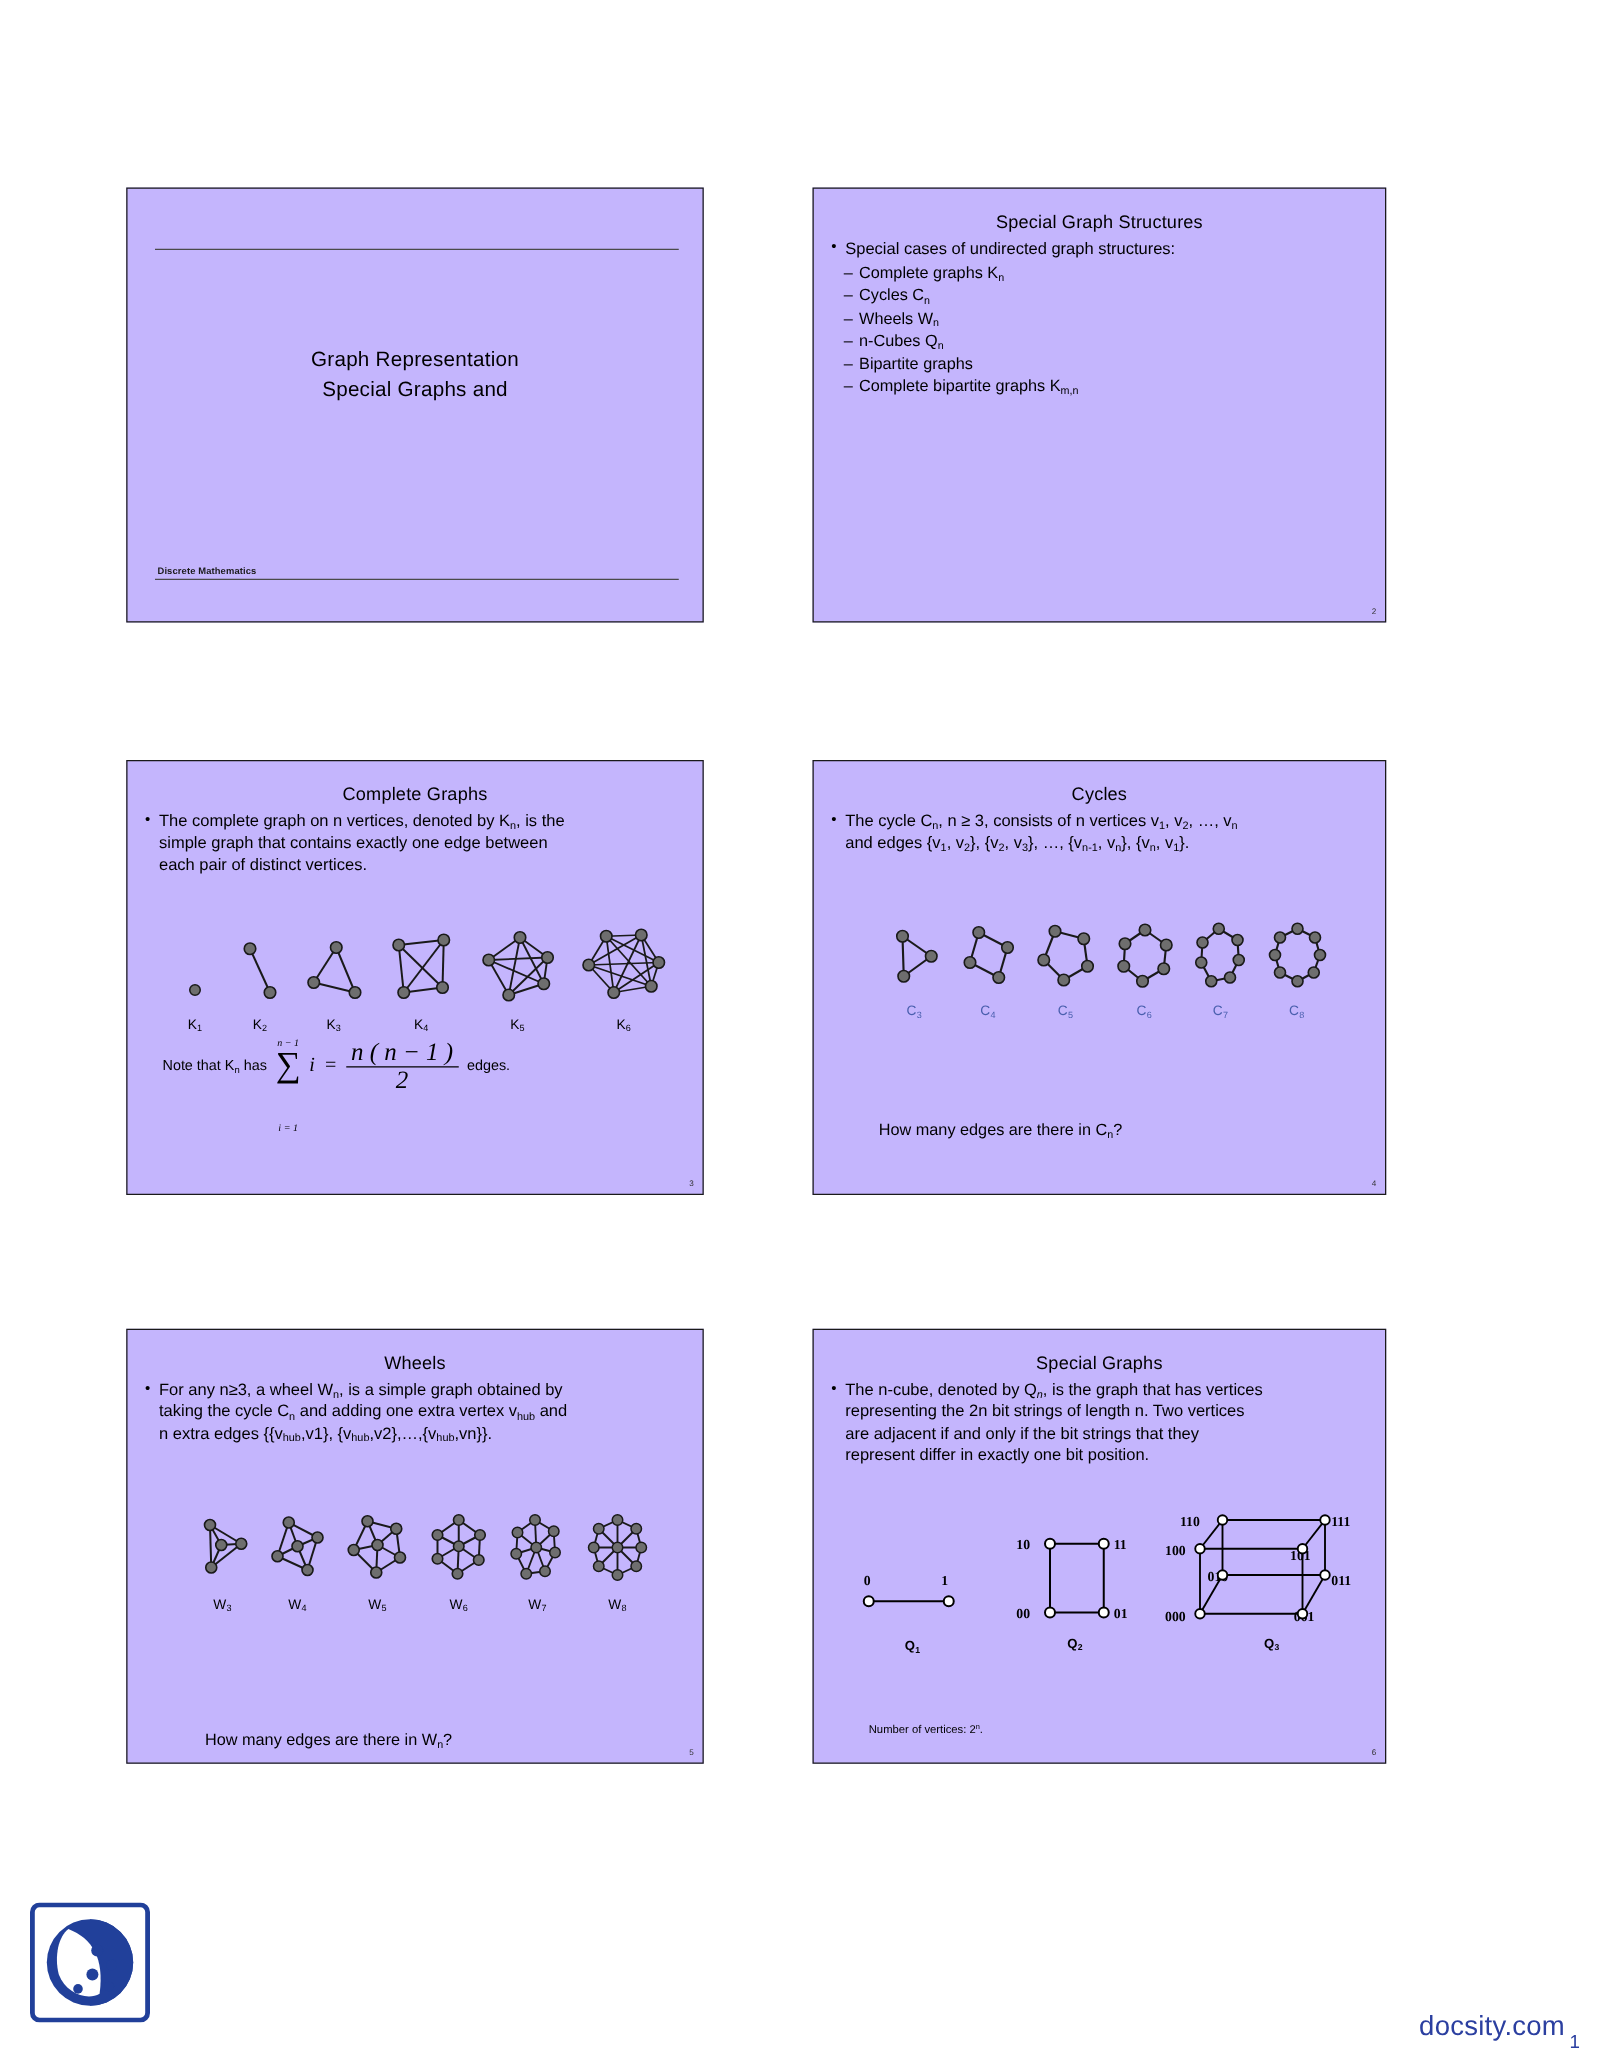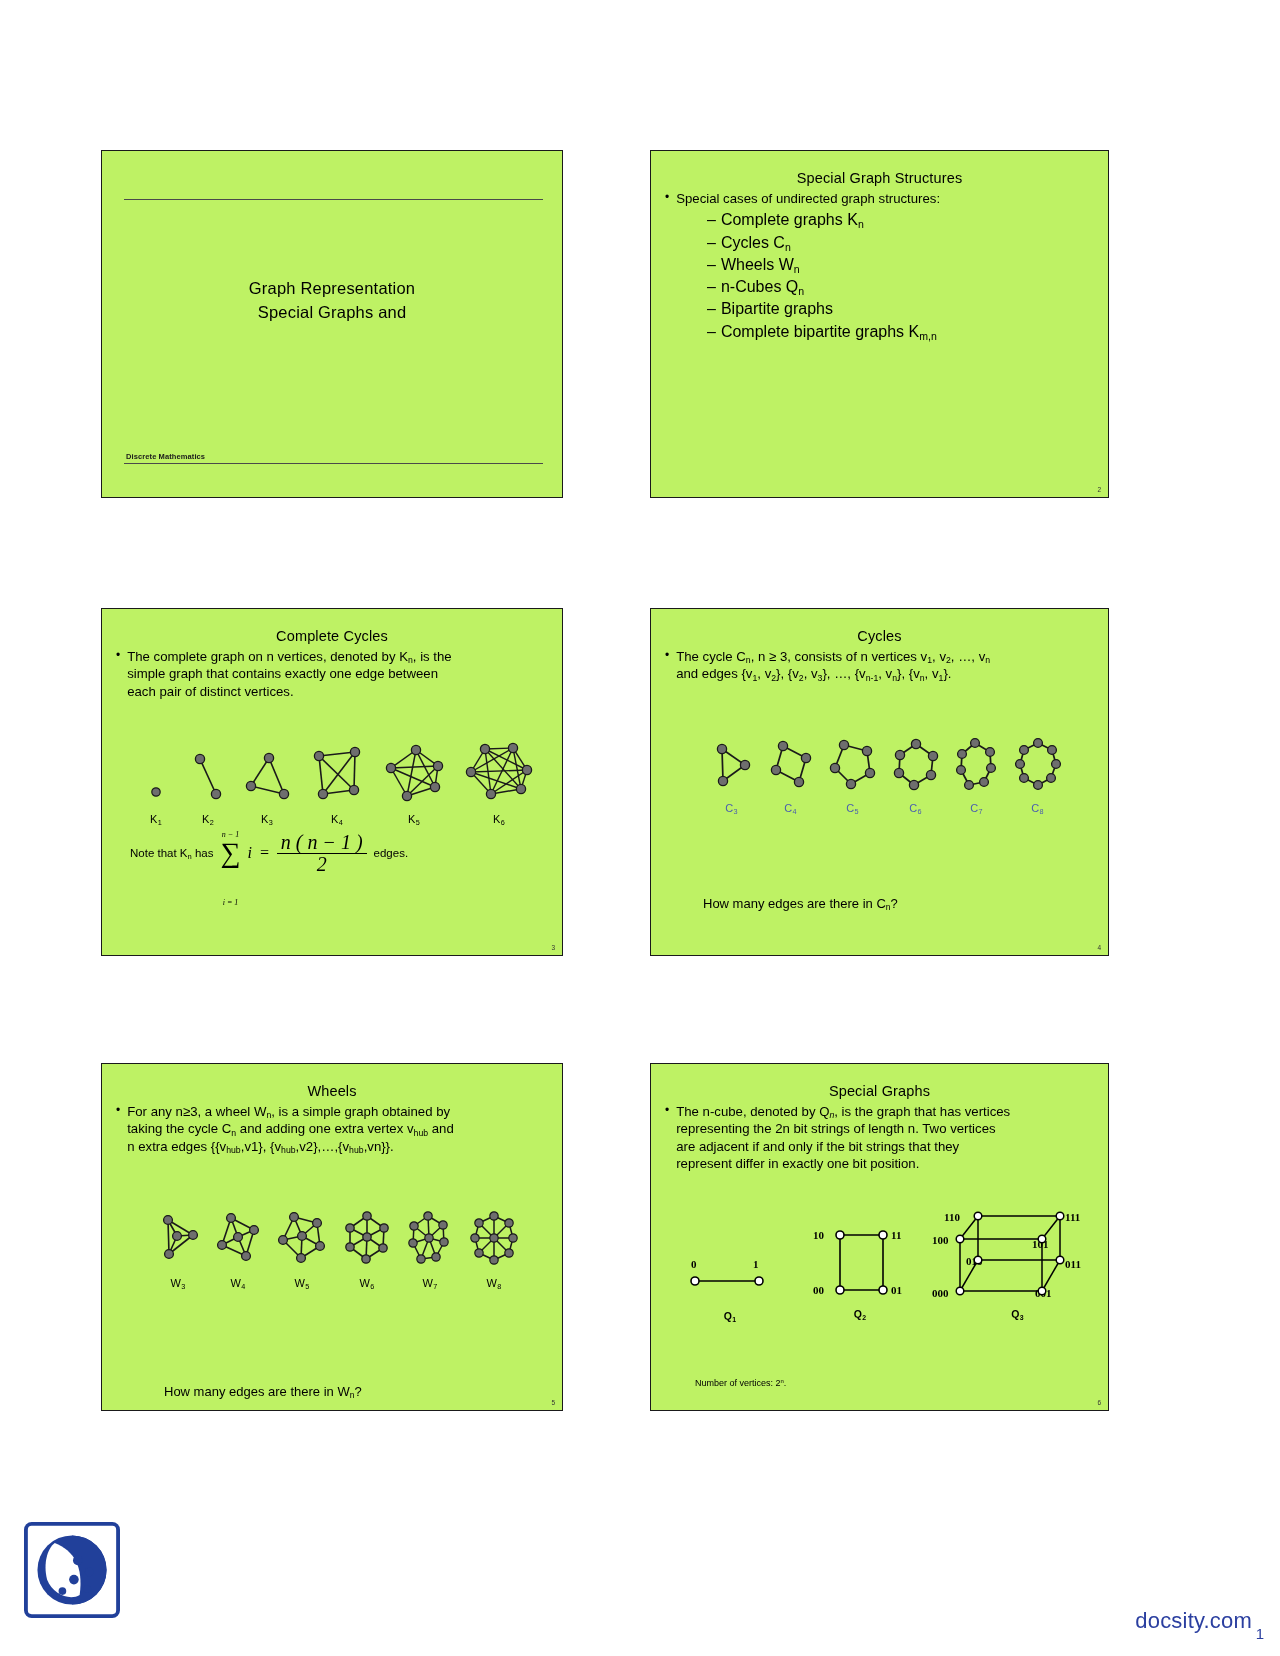--- a/index.html
+++ b/index.html
@@ -17,21 +17,21 @@
   }
 
   .page {
     position: absolute;
     inset: 0;
   }
 
   
   .slide {
     position: absolute;
-    background: #bef264;
+    background: #c4b5fd;
     border: 1.5px solid #1a1a1a;
     box-sizing: border-box;
     overflow: hidden;
   }
   .slide-num {
     position: absolute;
     right: 7px;
     bottom: 4px;
     font-size: 6.5px;
     color: #333;
@@ -90,22 +90,22 @@
     gap: 7px;
   }
   .bullet .dot {
     font-size: 12px;
     line-height: 1.32;
     flex: 0 0 auto;
     padding-top: 0px;
   }
   .bullet .txt { flex: 1 1 auto; }
   .sublist {
-    margin: 2px 0 0 42px;
-    font-size: 16px;
+    margin: 2px 0 0 10px;
+    font-size: 13px;
     line-height: 1.39;
   }
   .subitem { white-space: nowrap; }
   .subitem .dash { margin-right: 5px; }
 
   sub { font-size: .66em; vertical-align: baseline; position: relative; top: .28em; }
   sup { font-size: .66em; vertical-align: baseline; position: relative; top: -.45em; }
   .ital { font-style: italic; }
 
   
@@ -234,21 +234,21 @@
         <div class="subitem"><span class="dash">–</span><span>Wheels W</span><sub>n</sub></div>
         <div class="subitem"><span class="dash">–</span><span>n-Cubes Q</span><sub>n</sub></div>
         <div class="subitem"><span class="dash">–</span><span>Bipartite graphs</span><sub></sub></div>
         <div class="subitem"><span class="dash">–</span><span>Complete bipartite graphs K</span><sub>m,n</sub></div>
       </div>
     </div>
     <div class="slide-num">2</div>
   </div>
 
   <div class="slide" id="slide-3">
-    <div class="slide-title">Complete Cycles</div>
+    <div class="slide-title">Complete Graphs</div>
     <div class="body">
       <div class="bullet">
         <span class="dot">•</span>
         <span class="txt"><span>The complete graph on n vertices, denoted by K</span><sub>n</sub><span>, is the</span><br><span>simple graph that contains exactly one edge between</span><br><span>each pair of distinct vertices.</span></span>
       </div>
     </div>
 
     <div class="fig-row" style="left:30px; right:20px; top:133px; gap:18px;">
       <div class="fig-cell">
         <svg width="34" height="62" viewBox="0 0 34 62">

